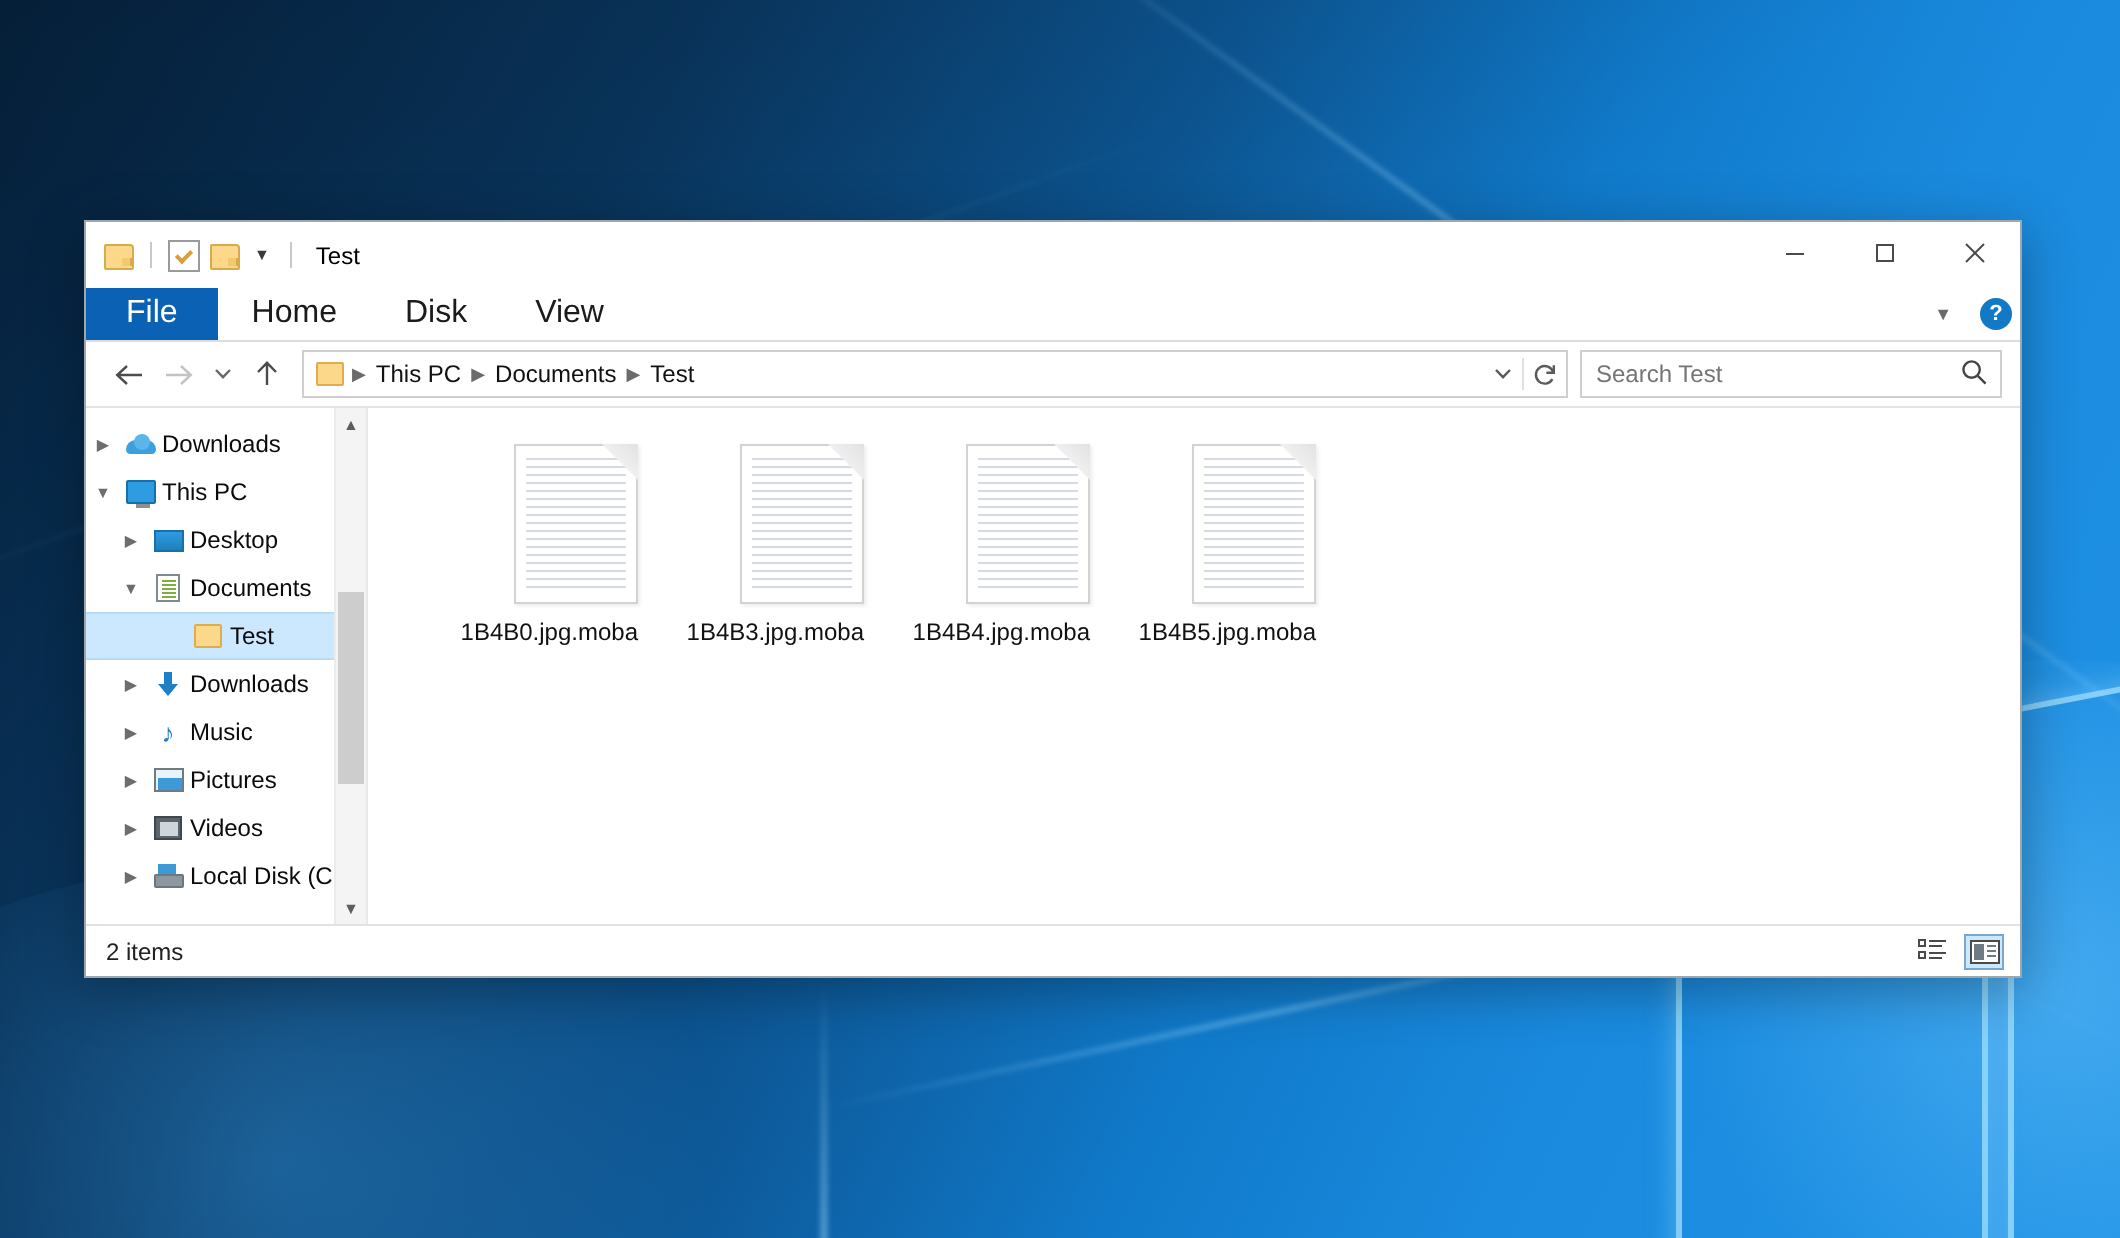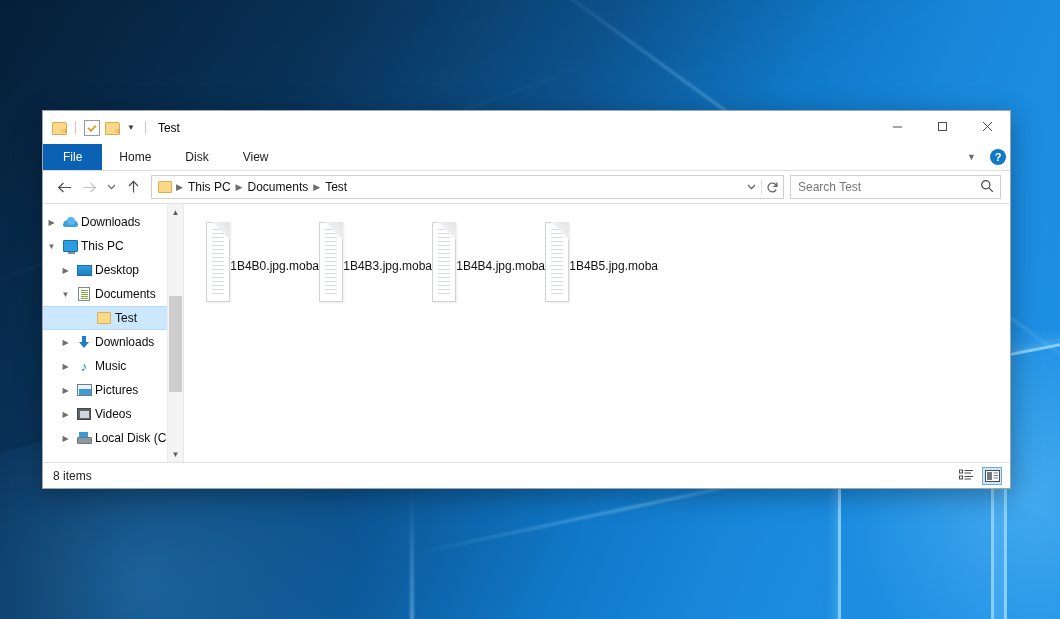--- a/index.html
+++ b/index.html
@@ -151,21 +151,21 @@
     display: flex;
     align-items: stretch;
     background: #ffffff;
     border-bottom: 1px solid #dcdcdc;
     position: relative;
   }
   .tab {
     padding: 0 17px;
     display: flex;
     align-items: center;
-    font-size: 12px;
+    font-size: 16px;
     color: #1b1b1b;
   }
   .tab.file {
     background: #0b62b5;
     color: #ffffff;
     padding: 0 20px;
   }
   .ribbon-right {
     position: absolute;
     right: 4px; top: 0;
@@ -485,21 +485,22 @@
   }
   .filegrid {
     display: flex;
     flex-wrap: wrap;
     padding: 14px 0 0 22px;
     gap: 0;
   }
   .fileitem {
     width: 113px;
     display: flex;
-    align-items: center;
+    flex-direction: column;
+    align-items: flex-end;
     padding-top: 4px;
   }
   .fileicon {
     width: 62px;
     height: 80px;
     position: relative;
     background: #ffffff;
     border: 1px solid #d2d2d2;
     box-sizing: border-box;
     box-shadow: 1px 1px 2px rgba(0,0,0,0.08);
@@ -803,21 +804,21 @@
                 <div class="fold-shadow"></div>
             </div>
             <div class="filename">1B4B5.jpg.moba</div>
           </div>
 
         </div>
       </div>
     </div>
 
     <div class="statusbar">
-      <span>8 items</span>
+      <span>2 items</span>
       <div class="status-views">
         <div class="vbtn">
           <svg width="15" height="13" viewBox="0 0 15 13">
             <rect x="0.5" y="1" width="3" height="3" fill="none" stroke="#4a4a4a" stroke-width="1"></rect>
             <rect x="0.5" y="7" width="3" height="3" fill="none" stroke="#4a4a4a" stroke-width="1"></rect>
             <line x1="5.5" y1="1.5" x2="14" y2="1.5" stroke="#4a4a4a" stroke-width="1"></line>
             <line x1="5.5" y1="4" x2="12" y2="4" stroke="#4a4a4a" stroke-width="1"></line>
             <line x1="5.5" y1="7.5" x2="14" y2="7.5" stroke="#4a4a4a" stroke-width="1"></line>
             <line x1="5.5" y1="10" x2="12" y2="10" stroke="#4a4a4a" stroke-width="1"></line>
           </svg>

